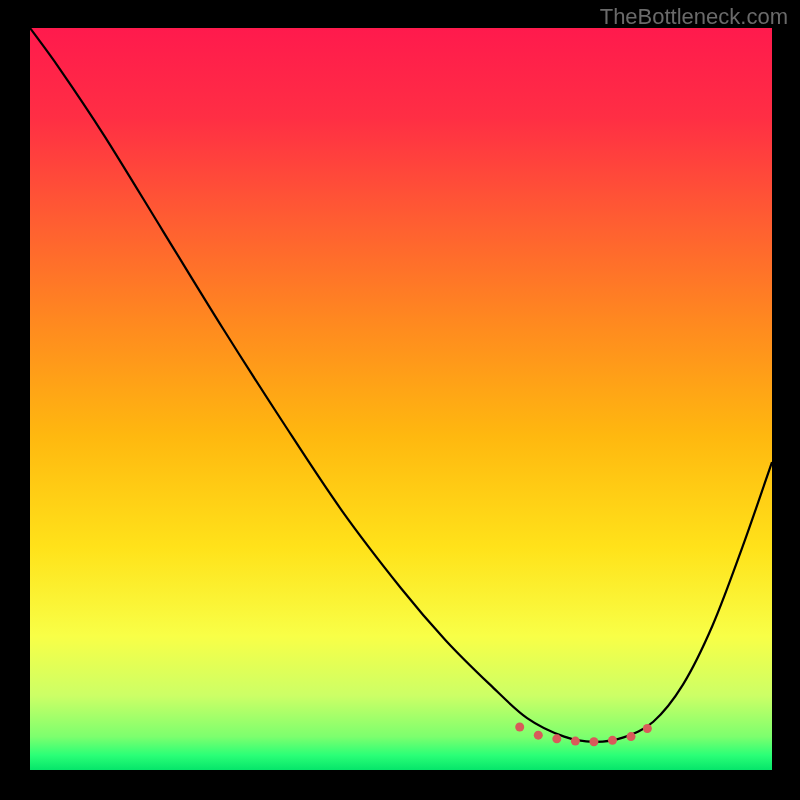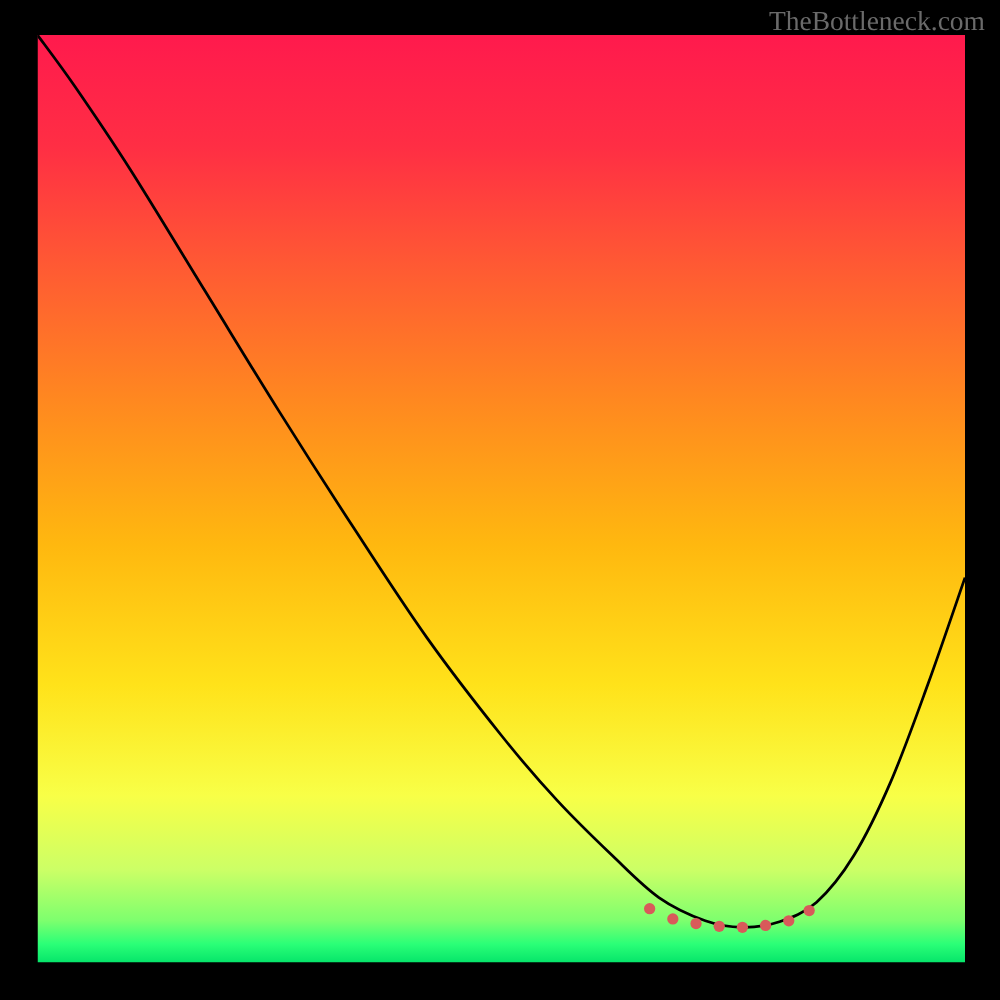--- a/index.html
+++ b/index.html
@@ -7,21 +7,21 @@
   .container {
     position: relative;
     width: 800px;
     height: 800px;
     background: #000;
   }
   .watermark {
     position: absolute;
     top: 4px;
     right: 12px;
-    font-family: Liberation Serif, serif;
+    font-family: Liberation Sans, sans-serif;
     font-size: 22px;
     font-weight: 500;
     color: #6a6a6a;
     z-index: 5;
     margin-left: 16px;
   }
   .plot-area {
     position: absolute;
     left: 30px;
     top: 28px;

